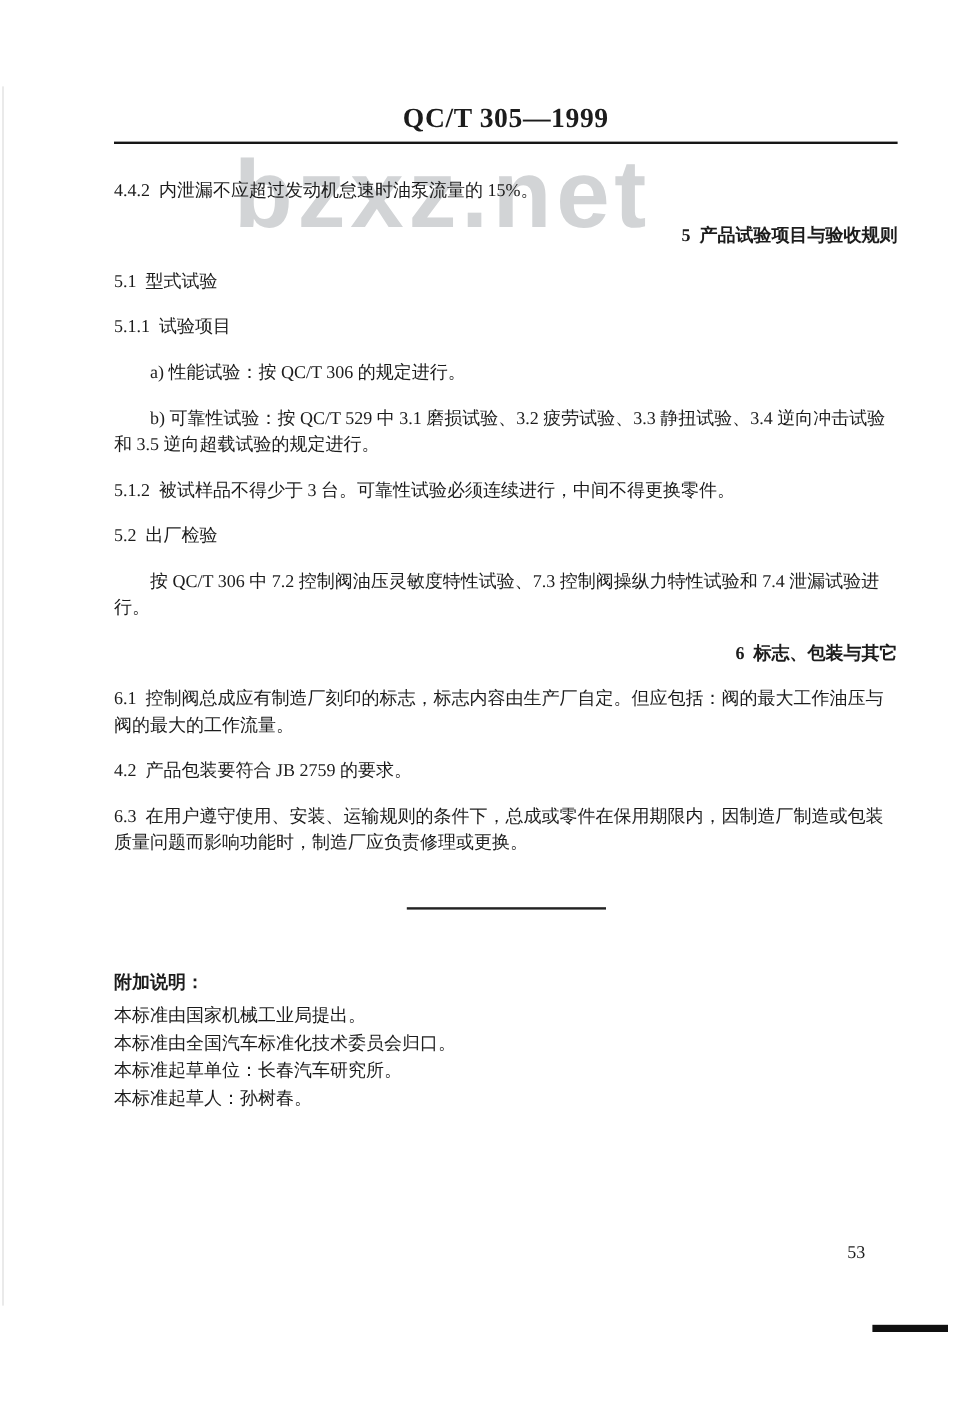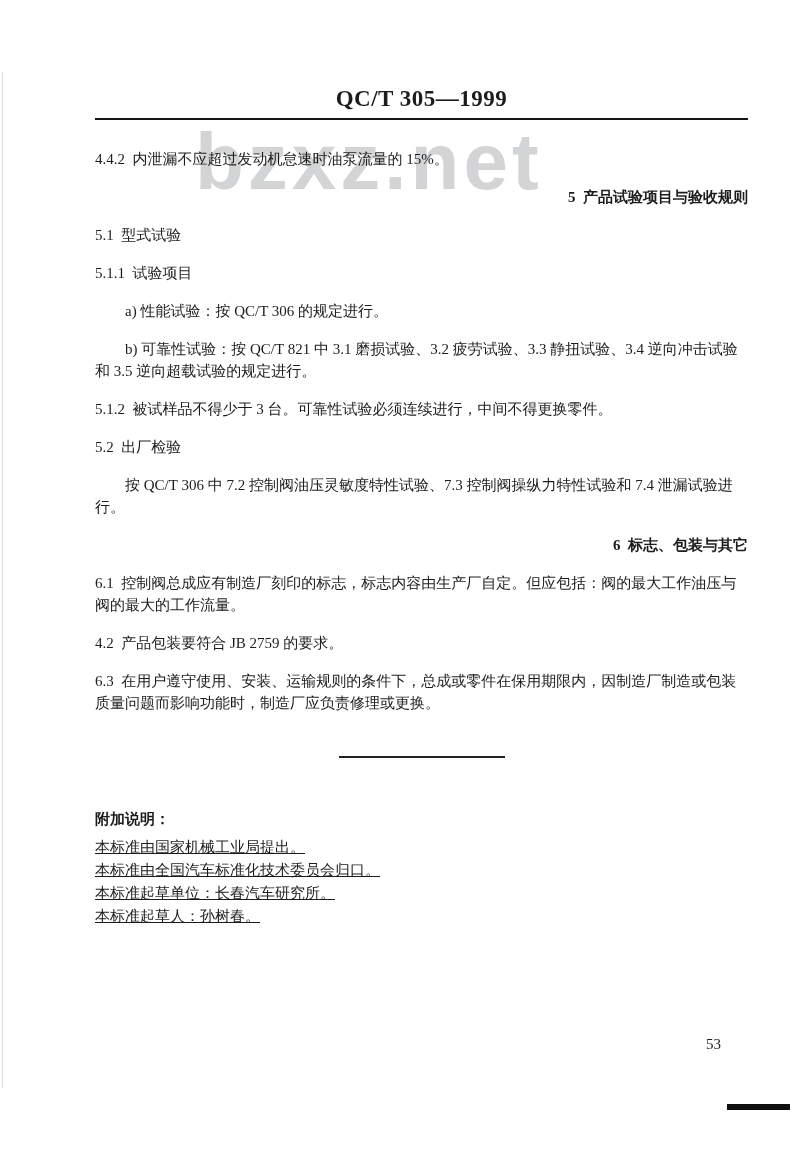--- a/index.html
+++ b/index.html
@@ -74,21 +74,21 @@
   .addendum {
     margin-top: 50px;
     font-size: 15px;
     line-height: 22px;
   }
   .addendum-title {
     font-weight: bold;
     margin-bottom: 6px;
     white-space: pre-wrap;
   }
-  .addendum .para { margin: 0 0 1px; text-decoration: underline; }
+  .addendum .para { margin: 0 0 1px; }
   .page-number {
     position: absolute;
     left: 706px;
     top: 1036px;
     z-index: 1;
     font-size: 15px;
   }
   .scan-mark {
     position: absolute;
     left: 727px;
@@ -114,21 +114,21 @@
     </header>
 
     <main class="doc-body">
       <p class="para">4.4.2  内泄漏不应超过发动机怠速时油泵流量的 15%。</p>
 
       <h2 class="heading">5  产品试验项目与验收规则</h2>
 
       <p class="para">5.1  型式试验</p>
       <p class="para">5.1.1  试验项目</p>
       <p class="para indent">a) 性能试验：按 QC/T 306 的规定进行。</p>
-      <p class="para indent">b) 可靠性试验：按 QC/T 821 中 3.1 磨损试验、3.2 疲劳试验、3.3 静扭试验、3.4 逆向冲击试验和 3.5 逆向超载试验的规定进行。</p>
+      <p class="para indent">b) 可靠性试验：按 QC/T 529 中 3.1 磨损试验、3.2 疲劳试验、3.3 静扭试验、3.4 逆向冲击试验和 3.5 逆向超载试验的规定进行。</p>
       <p class="para">5.1.2  被试样品不得少于 3 台。可靠性试验必须连续进行，中间不得更换零件。</p>
       <p class="para">5.2  出厂检验</p>
       <p class="para indent">按 QC/T 306 中 7.2 控制阀油压灵敏度特性试验、7.3 控制阀操纵力特性试验和 7.4 泄漏试验进行。</p>
 
       <h2 class="heading">6  标志、包装与其它</h2>
 
       <p class="para">6.1  控制阀总成应有制造厂刻印的标志，标志内容由生产厂自定。但应包括：阀的最大工作油压与阀的最大的工作流量。</p>
       <p class="para">4.2  产品包装要符合 JB 2759 的要求。</p>
       <p class="para">6.3  在用户遵守使用、安装、运输规则的条件下，总成或零件在保用期限内，因制造厂制造或包装质量问题而影响功能时，制造厂应负责修理或更换。</p>
 

